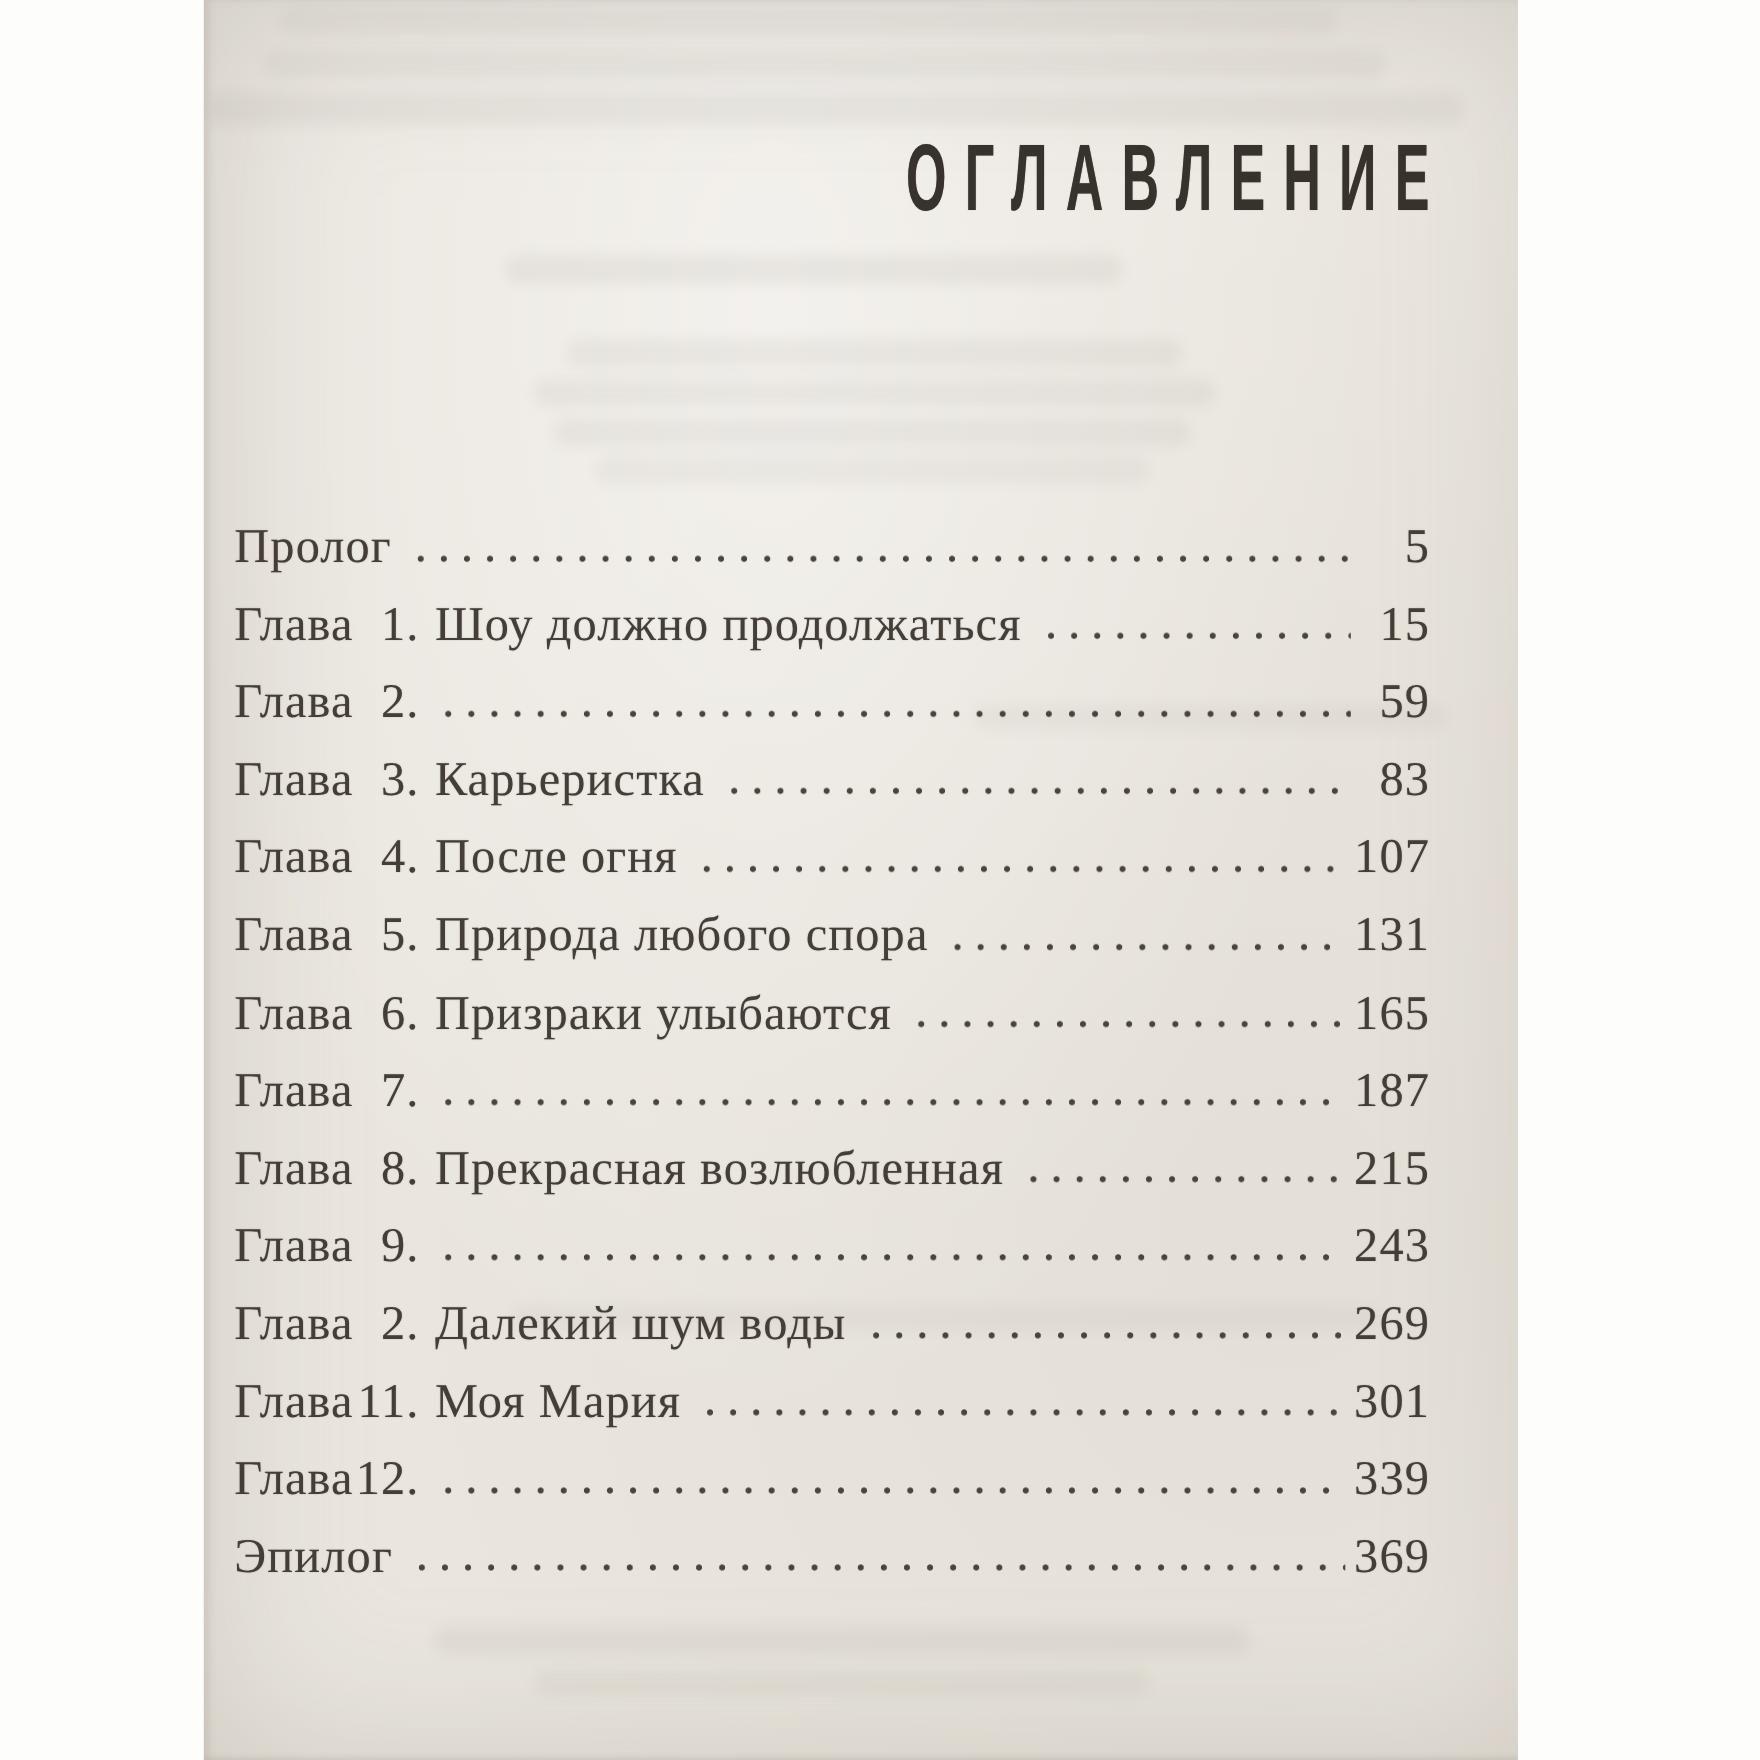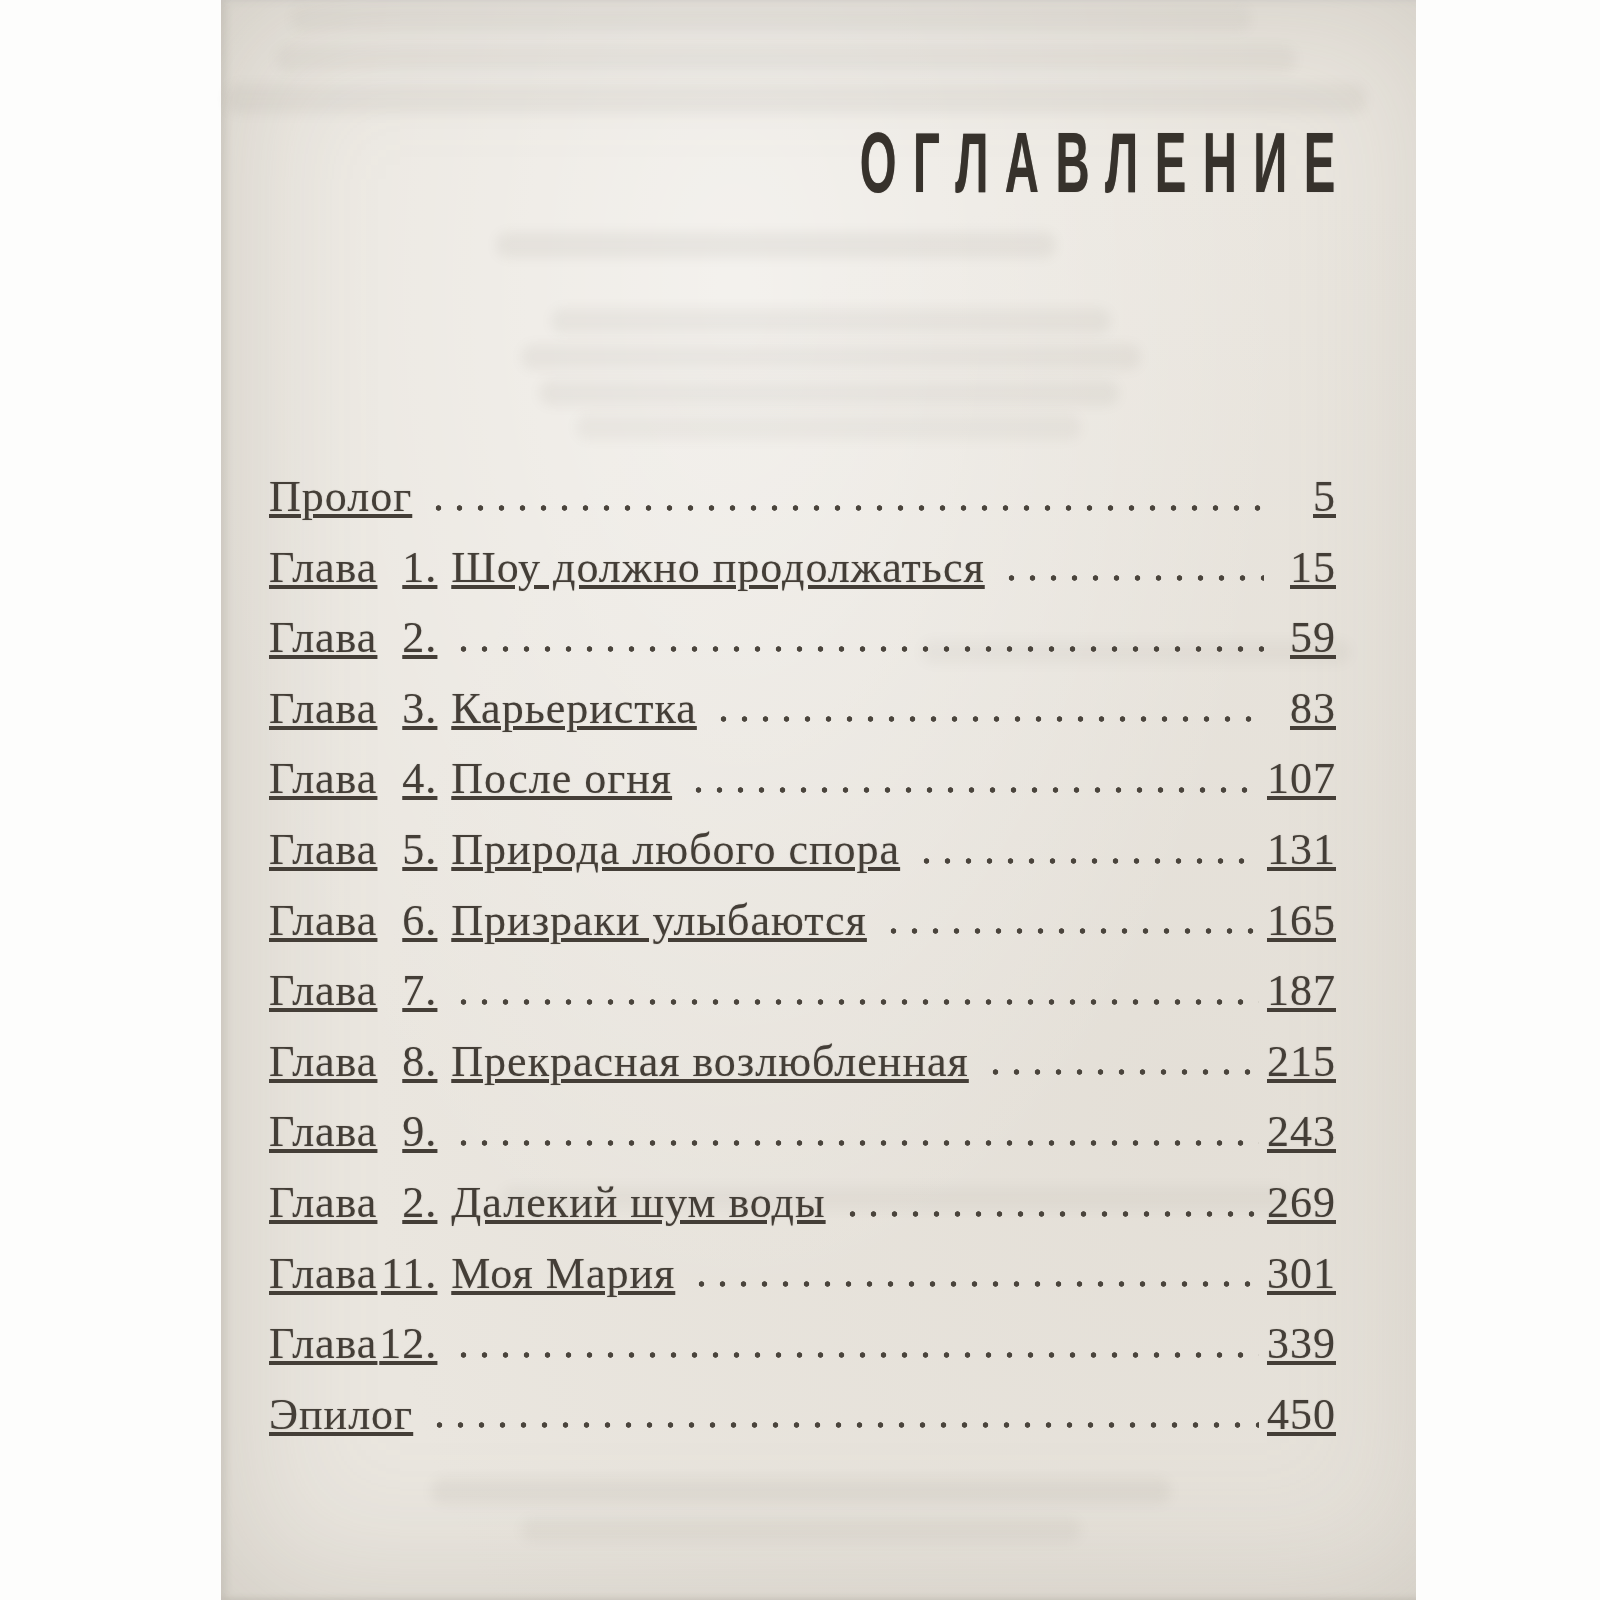--- a/index.html
+++ b/index.html
@@ -1,37 +1,37 @@
 <!DOCTYPE html>
 <html><head>
 <meta charset="utf-8">
 <style>
   html,body{margin:0;padding:0;background:#fdfdfc;}
   .canvas{position:relative;width:1380px;height:1600px;background:#fdfdfc;overflow:hidden;
-          font-family:"Liberation Serif",serif;margin-left:36px;}
+          font-family:"Liberation Serif",serif;}
   
   .page{position:absolute;left:185px;top:0;width:1225px;height:1600px;
         background-color:#eae6df;
         background-image:
           radial-gradient(ellipse at 42% 18%, rgba(255,255,255,.45), rgba(255,255,255,0) 55%),
           radial-gradient(ellipse at 80% 70%, rgba(205,198,186,.22), rgba(205,198,186,0) 60%);
         box-shadow: inset 0 0 150px rgba(150,142,128,.30),
                     inset 4px 0 8px rgba(120,112,100,.20),
                     inset -3px 0 6px rgba(120,112,100,.12),
                     inset 0 3px 5px rgba(255,255,255,.5);}
   
   .ghost{position:absolute;filter:blur(6px);background:#6e675c;border-radius:12px;}
   
   .title{position:absolute;top:113px;right:94px;margin:0;
          font-family:"Liberation Sans",sans-serif;font-weight:700;font-size:86px;
          letter-spacing:30px;white-space:nowrap;color:#37322c;
          transform:scaleX(.55);transform-origin:100% 0;
          text-shadow:0 0 1px rgba(50,45,40,.55);}
   
-  .toc{position:absolute;left:48px;right:110px;top:462px;color:#443e37;text-decoration:underline;}
+  .toc{position:absolute;left:28px;right:110px;top:462px;color:#443e37;}
   .row{display:flex;height:70.6px;line-height:70.6px;font-size:44px;letter-spacing:1px;
        text-shadow:0 0 1.2px rgba(68,62,55,.38);}
   .prefix{flex:0 0 auto;}
   .num{flex:0 0 60px;text-align:right;}
   .name{flex:0 0 auto;margin-left:14px;white-space:nowrap;}
   .leader{flex:1 1 auto;margin:0 8px 0 14px;
           background-image:radial-gradient(circle, #4a443c 2.4px, rgba(74,68,60,0) 3.1px);
           background-size:21px 6px;background-repeat:repeat-x;
           background-position:2px calc(100% - 22px);}
   .pagenum{flex:0 0 auto;min-width:64px;text-align:right;}
@@ -142,18 +142,18 @@
         <div class="row">
           <span class="prefix">Глава</span>
           <span class="num">12.</span>
           <span class="leader"></span>
           <span class="pagenum">339</span>
         </div>
         <div class="row">
           <span class="prefix">Эпилог</span>
 
           <span class="leader"></span>
-          <span class="pagenum">450</span>
+          <span class="pagenum">369</span>
         </div>
       </div>
 
   </div>
 </div>
 
 </body></html>

